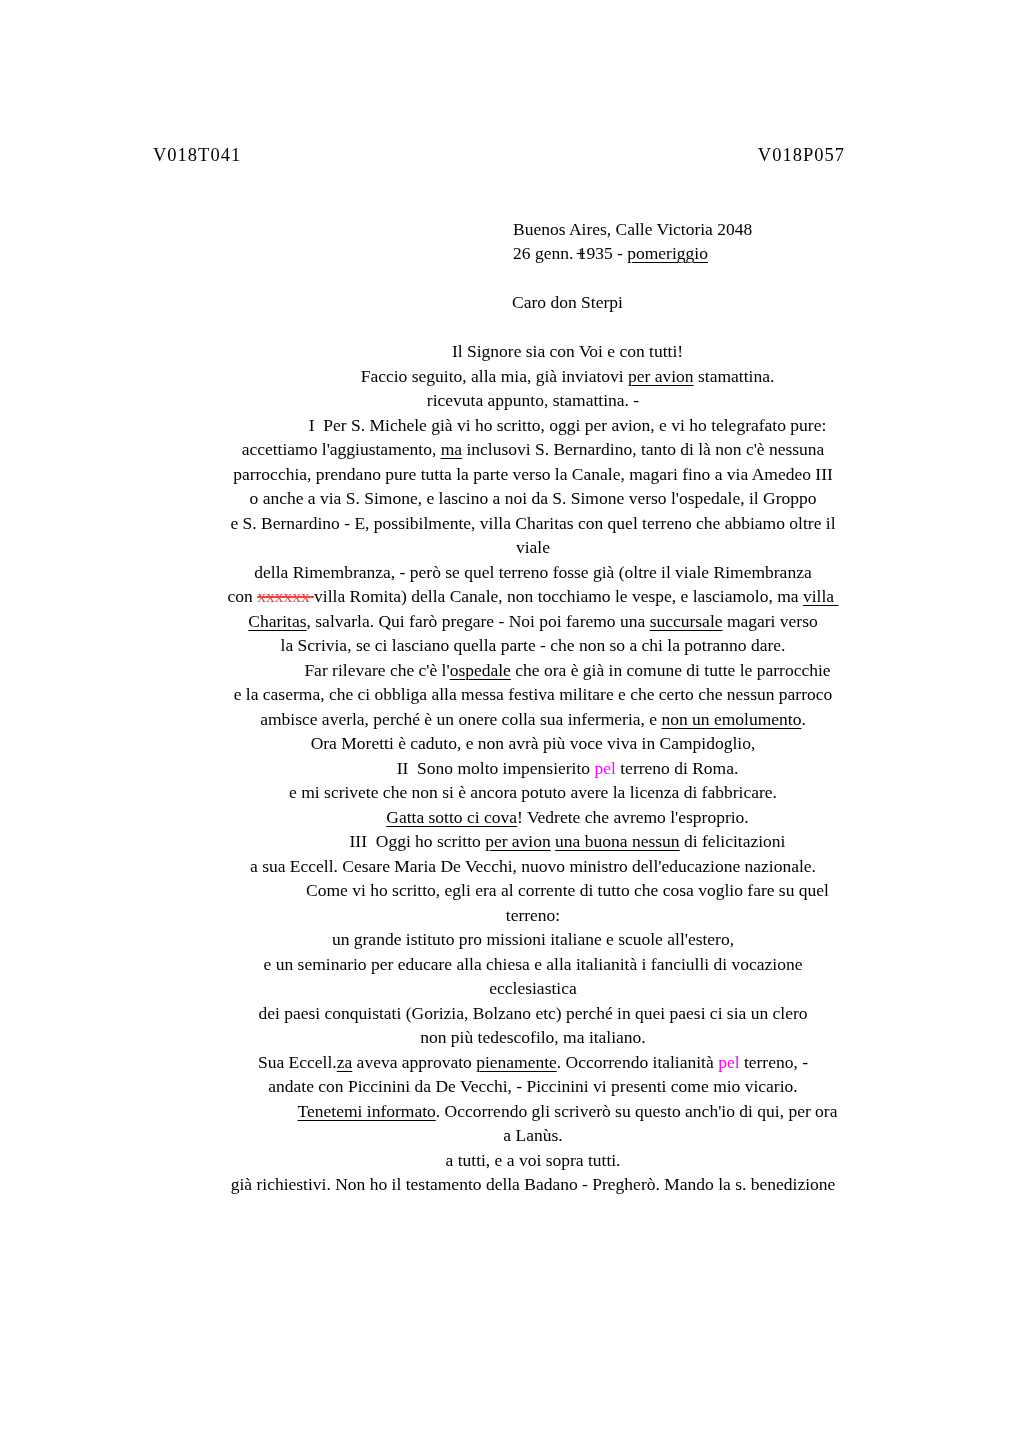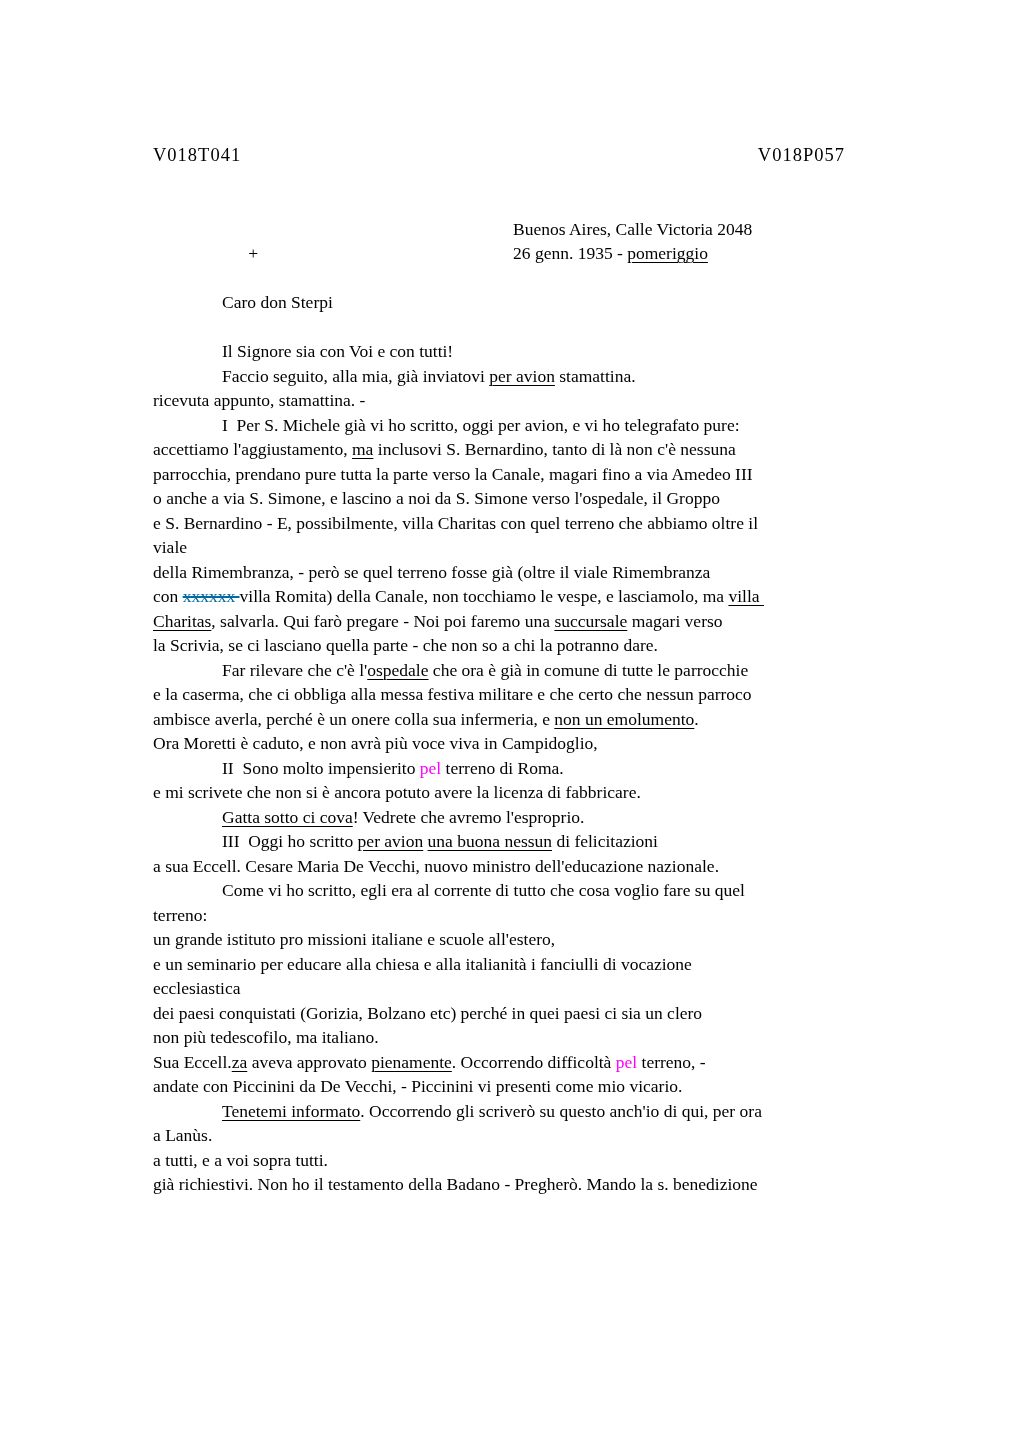--- a/index.html
+++ b/index.html
@@ -8,20 +8,21 @@
     background: #e8e8e8;
   }
   .page {
     position: relative;
     width: 1024px;
     height: 1450px;
     background: #ffffff;
     overflow: hidden;
     font-family: "Liberation Serif", "DejaVu Serif", serif;
     color: #000000;
+    text-align: center;
   }
   .content {
     position: absolute;
     left: 153px;
     top: 143px;
     width: 760px;
     font-size: 17.5px;
     line-height: 24.5px;
   }
   .line {
@@ -45,21 +46,21 @@
     top: 0;
     white-space: pre;
   }
   .seg-u {
     text-decoration: underline;
     text-decoration-thickness: 1px;
     text-underline-offset: 3px;
   }
   .seg-m { color: #ff00ff; }
   .seg-rs {
-    color: #0369a1;
+    color: #ef4444;
     text-decoration: line-through;
     text-decoration-thickness: 1.5px;
   }
 </style>
 </head>
 <body>
 
 <div class="page">
   <div class="content">
 
@@ -109,21 +110,21 @@
         <div class="line indent"><span class="seg-u">Gatta sotto ci cova</span><span>! Vedrete che avremo l'esproprio.</span></div>
         <div class="line indent"><span>III  Oggi ho scritto </span><span class="seg-u">per avion</span><span> </span><span class="seg-u">una buona nessun</span><span> di felicitazioni</span></div>
         <div class="line"><span>a sua Eccell. Cesare Maria De Vecchi, nuovo ministro dell'educazione nazionale.</span></div>
         <div class="line indent"><span>Come vi ho scritto, egli era al corrente di tutto che cosa voglio fare su quel</span></div>
         <div class="line"><span>terreno:</span></div>
         <div class="line"><span>un grande istituto pro missioni italiane e scuole all'estero,</span></div>
         <div class="line"><span>e un seminario per educare alla chiesa e alla italianità i fanciulli di vocazione</span></div>
         <div class="line"><span>ecclesiastica</span></div>
         <div class="line"><span>dei paesi conquistati (Gorizia, Bolzano etc) perché in quei paesi ci sia un clero</span></div>
         <div class="line"><span>non più tedescofilo, ma italiano.</span></div>
-        <div class="line"><span>Sua Eccell.</span><span class="seg-u">za</span><span> aveva approvato </span><span class="seg-u">pienamente</span><span>. Occorrendo difficoltà </span><span class="seg-m">pel</span><span> terreno, -</span></div>
+        <div class="line"><span>Sua Eccell.</span><span class="seg-u">za</span><span> aveva approvato </span><span class="seg-u">pienamente</span><span>. Occorrendo italianità </span><span class="seg-m">pel</span><span> terreno, -</span></div>
         <div class="line"><span>andate con Piccinini da De Vecchi, - Piccinini vi presenti come mio vicario.</span></div>
         <div class="line indent"><span class="seg-u">Tenetemi informato</span><span>. Occorrendo gli scriverò su questo anch'io di qui, per ora</span></div>
         <div class="line"><span>a Lanùs.</span></div>
         <div class="line"><span>a tutti, e a voi sopra tutti.</span></div>
         <div class="line"><span>già richiestivi. Non ho il testamento della Badano - Pregherò. Mando la s. benedizione</span></div>
       </div>
 
   </div>
 </div>
 

